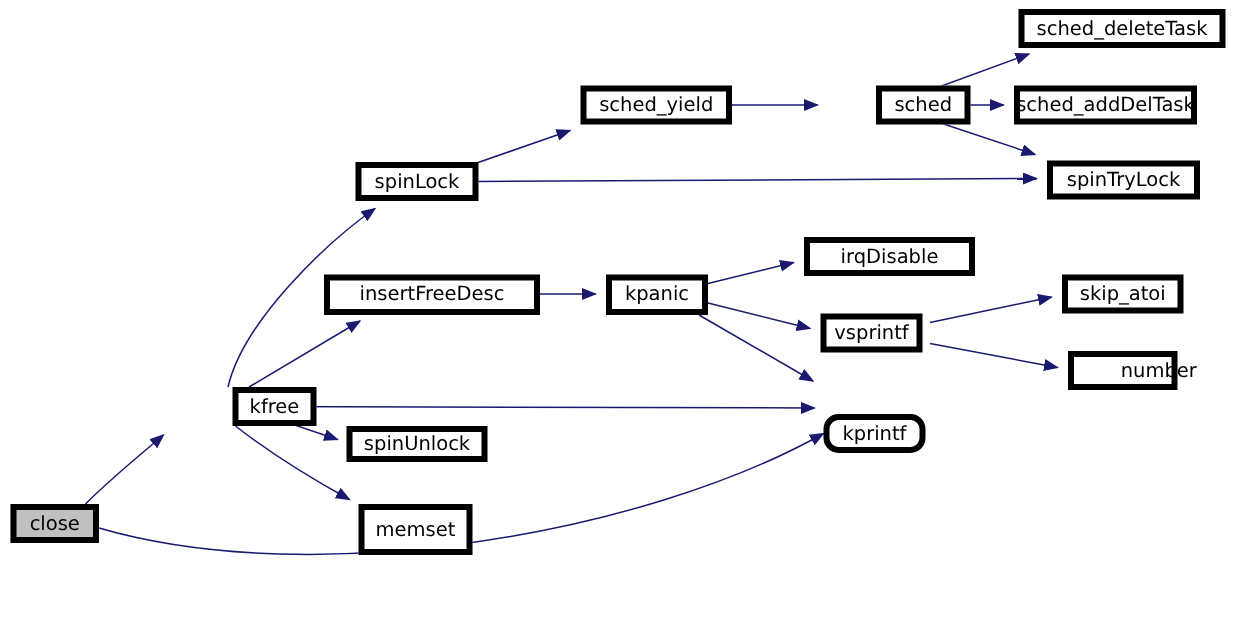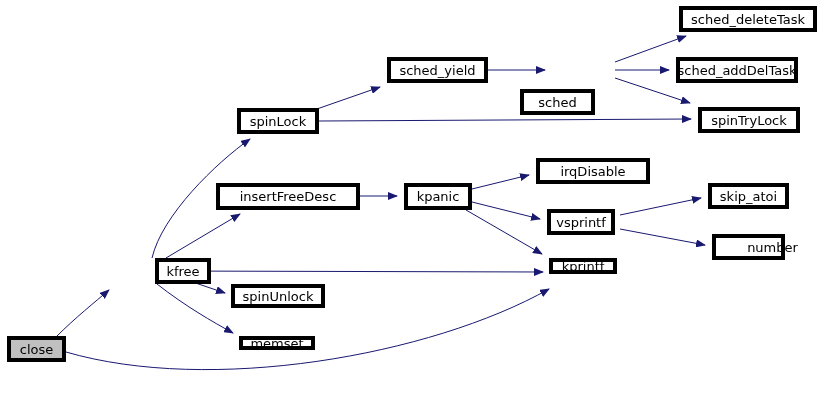--- a/index.html
+++ b/index.html
@@ -81,21 +81,21 @@
       </div>
       <div class="node" style="left: 113px; top: 258px; width: 56px; height: 26px; margin-left: 42px;">
         <span>kfree</span>
       </div>
       <div class="node" style="left: 237px; top: 108px; width: 82px; height: 26px;">
         <span>spinLock</span>
       </div>
       <div class="node" style="left: 387px; top: 57px; width: 101px; height: 26px;">
         <span>sched_yield</span>
       </div>
-      <div class="node" style="left: 520px; top: 57px; width: 75px; height: 26px; margin-top: 32px;">
+      <div class="node" style="left: 584px; top: 57px; width: 63px; height: 26px;">
         <span>sched</span>
       </div>
       <div class="node" style="left: 679px; top: 6px; width: 138px; height: 26px;">
         <span>sched_deleteTask</span>
       </div>
       <div class="node" style="left: 676px; top: 57px; width: 122px; height: 26px;">
         <span>sched_addDelTask</span>
       </div>
       <div class="node" style="left: 698px; top: 107px; width: 102px; height: 26px;">
         <span>spinTryLock</span>
@@ -111,23 +111,23 @@
       </div>
       <div class="node" style="left: 547px; top: 209px; width: 68px; height: 26px;">
         <span>vsprintf</span>
       </div>
       <div class="node" style="left: 708px; top: 183px; width: 81px; height: 26px;">
         <span>skip_atoi</span>
       </div>
       <div class="node" style="left: 712px; top: 234px; width: 73px; height: 26px; padding-left: 48px;">
         <span>number</span>
       </div>
-      <div class="node" style="left: 549px; top: 258px; width: 68px; height: 16px;">
+      <div class="node" style="left: 549px; top: 276px; width: 68px; height: 26px; border-radius: 10px;">
         <span>kprintf</span>
       </div>
       <div class="node" style="left: 231px; top: 284px; width: 94px; height: 24px;">
         <span>spinUnlock</span>
       </div>
-      <div class="node" style="left: 239px; top: 336px; width: 76px; height: 14px;">
+      <div class="node" style="left: 239px; top: 336px; width: 76px; height: 34px;">
         <span>memset</span>
       </div>
     </div>
 </div>
 
 </body></html>

